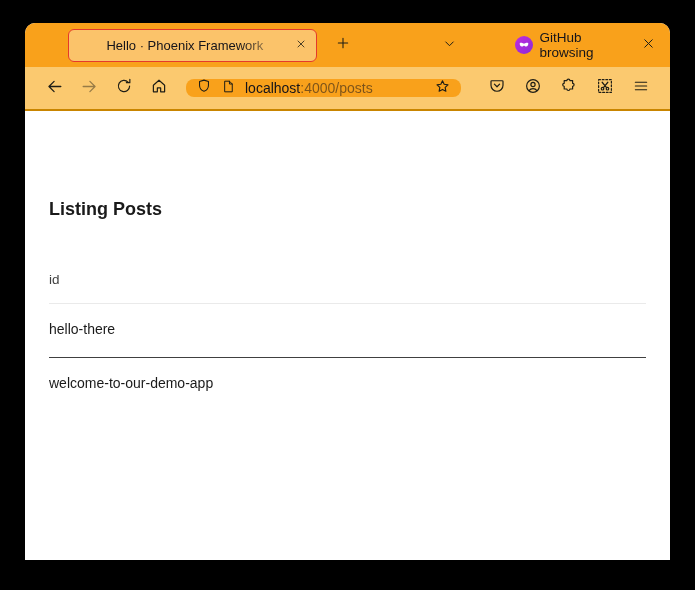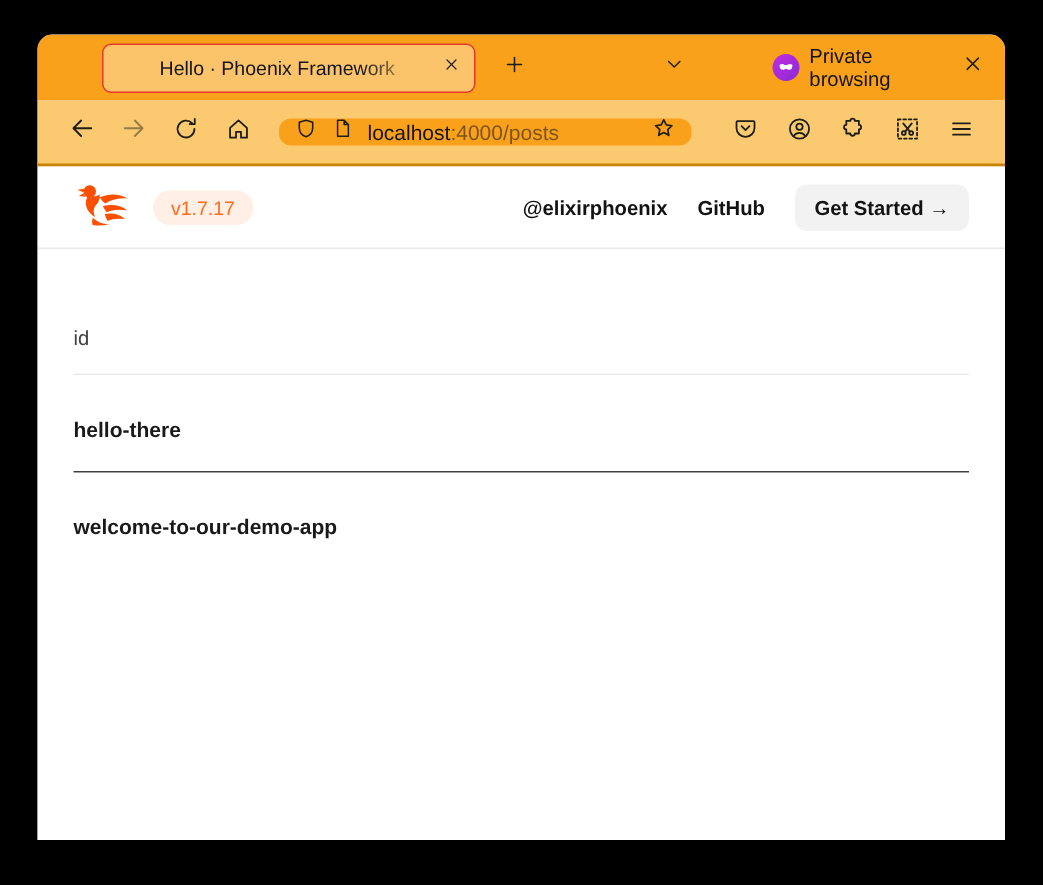--- a/index.html
+++ b/index.html
@@ -73,21 +73,21 @@
     background:#F2F2F2;border:none;border-radius:8px;padding:8px 13px;
     font-family:inherit;font-size:13.5px;font-weight:700;color:#131313;
   }
   .main{padding:0 24px;}
   .page-title{margin:88px 0 0;font-size:18px;font-weight:700;color:#1a1a1a;}
   table.posts{width:100%;border-collapse:collapse;}
   table.posts th{
     text-align:left;font-weight:400;font-size:13.5px;color:#404040;
     padding:52px 0 16px;border-bottom:1px solid #EAEAEA;
   }
-  table.posts td{font-size:14px;font-weight:700;color:#1a1a1a;padding:28px 0 20px;}
+  table.posts td{font-size:14px;font-weight:400;color:#1a1a1a;padding:17px 0 20px;}
   table.posts tbody tr + tr td{border-top:1px solid #404040;}
   
   svg.glyph{stroke:#1f1e16;fill:none;stroke-width:1.6;stroke-linecap:round;stroke-linejoin:round;}
 </style>
 </head>
 <body>
 
 <div class="window">
 
   <div class="tabbar">
@@ -117,21 +117,21 @@
           </svg>
       </span>
     </span>
 
     <div class="private-badge">
       <span class="mask-icon">
         <svg width="12" height="12" viewBox="0 0 24 24" fill="#ffffff">
           <path d="M3.5 8.2c3-1.2 5.3-1.1 6.8.6h3.4c1.5-1.7 3.8-1.8 6.8-.6.4 4-1.3 6.9-4.2 6.9-2.1 0-3-1.5-4.3-1.5s-2.2 1.5-4.3 1.5c-2.9 0-4.6-2.9-4.2-6.9z"></path>
         </svg>
       </span>
-      <span class="private-label">Private browsing</span>
+      <span class="private-label">GitHub browsing</span>
     </div>
 
     <span class="icon-btn win-close">
       <span>
         <svg class="glyph" width="15" height="15" viewBox="0 0 24 24">
             <path d="M6 6l12 12M18 6 6 18"></path>
           </svg>
       </span>
     </span>
   </div>
@@ -224,43 +224,23 @@
           <svg class="glyph" width="18" height="18" viewBox="0 0 24 24">
               <path d="M4.5 7h15M4.5 12h15M4.5 17h15"></path>
             </svg>
         </span>
       </span>
     </div>
   </div>
 
   <div class="content">
 
-    <div class="site-header">
-      <span class="logo">
-        <svg width="40" height="35" viewBox="0 0 48 42" fill="#FD4F00">
-          <circle cx="13" cy="8" r="5"></circle>
-          <path d="M8.6 5.8 3 6.6l5 2z"></path>
-          <path d="M8.6 9.2 4.2 11.6l5 .6z"></path>
-          <path d="M12 11c-4 5-2.6 13 5.6 17.6-2.2-3.8-1.8-7.4.8-10.2 2-2.2 3.2-5 2.4-8.2-2 2.1-5.2 2-8.8.8z"></path>
-          <path d="M21 12.5q12-4.5 22.5 1Q33 13 25.5 17.5q-3-2-4.5-5z"></path>
-          <path d="M23.5 19.5q12-2.5 19.5 3.5q-10.5-1.5-16.5 1.5q-2-2.5-3-5z"></path>
-          <path d="M25 26q10-1.5 16 4q-9-1-13.5 1.5q-2-2.5-2.5-5.5z"></path>
-          <path d="M15.5 29q4.5 4.8 13 5.2q-7.5 2-13.4.3q-.8-2.8.4-5.5z"></path>
-        </svg>
-      </span>
-      <span class="version-badge">v1.7.17</span>
-
-      <nav class="header-nav">
-        <a class="header-link" href="#">@elixirphoenix</a>
-        <a class="header-link" href="#">GitHub</a>
-        <button class="cta-button">Get Started →</button>
-      </nav>
-    </div>
 
     <div class="main">
+      <h1 class="page-title">Listing Posts</h1>
 
       <table class="posts">
         <thead>
           <tr>
             <th>id</th>
           </tr>
         </thead>
         <tbody>
           <tr>
             <td>hello-there</td>

